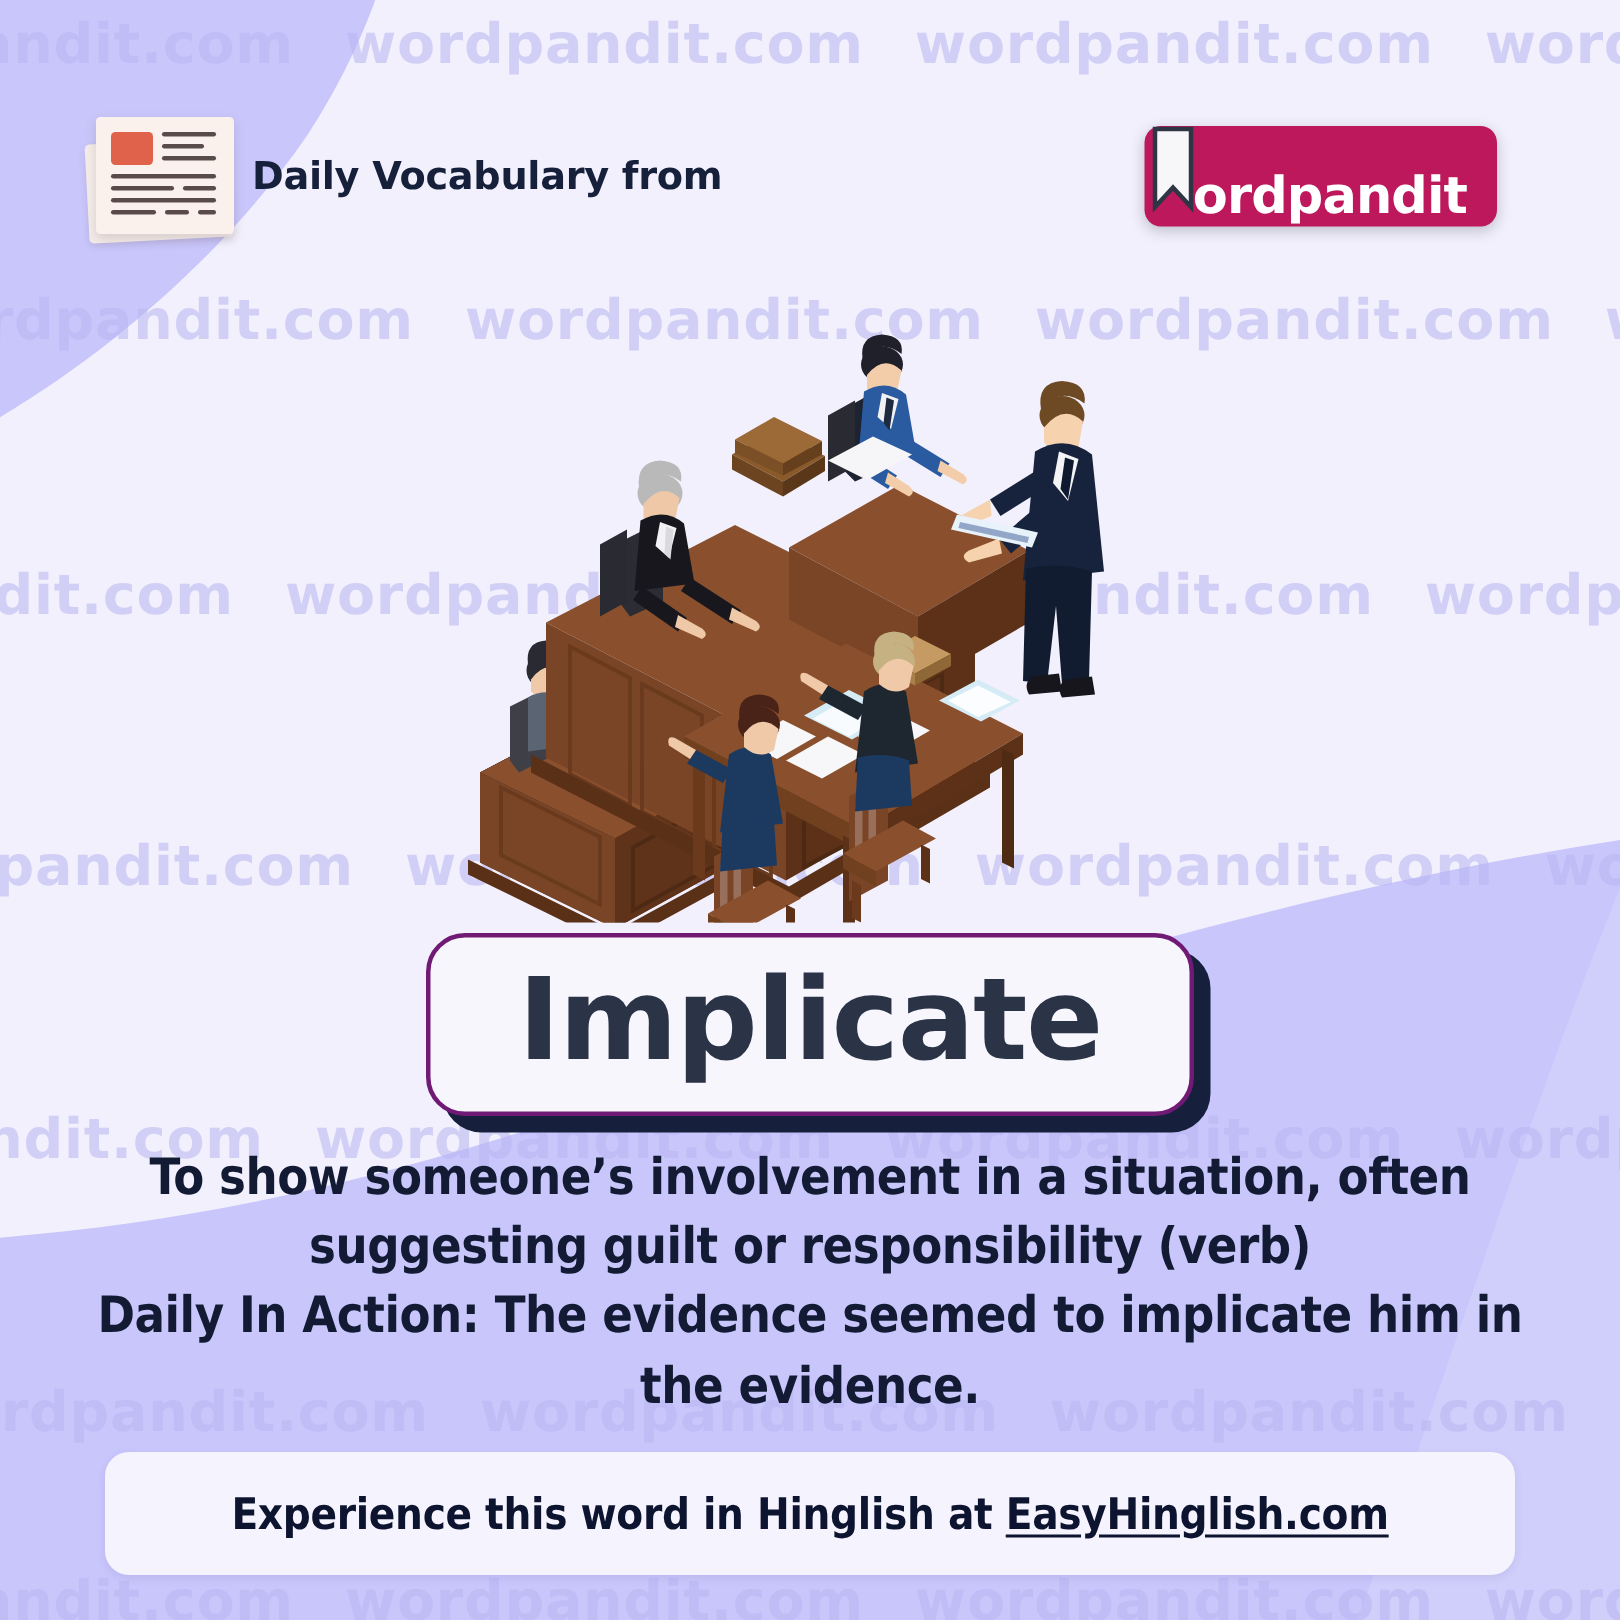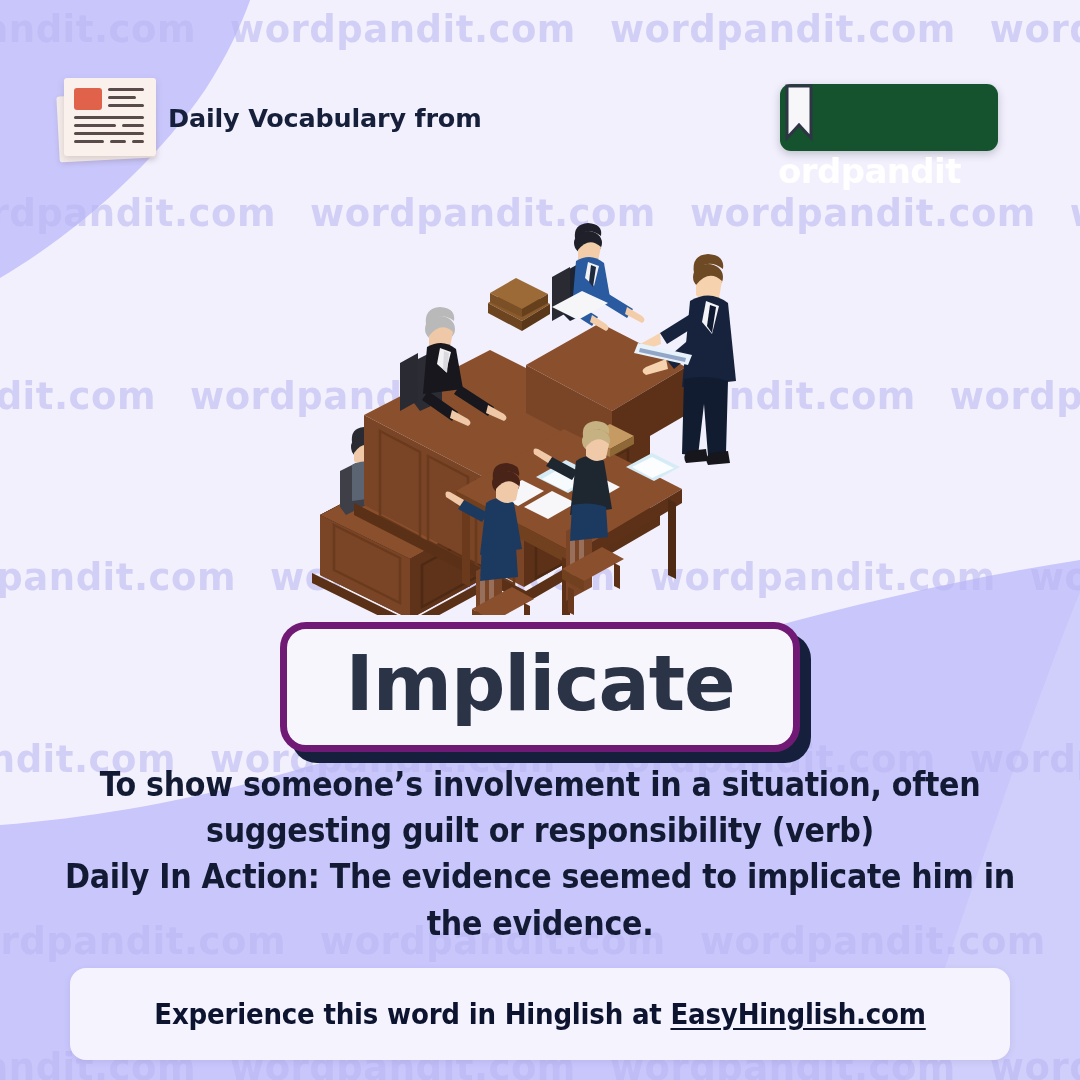--- a/index.html
+++ b/index.html
@@ -44,42 +44,41 @@
   .header-title{
     font-family:"DejaVu Sans",sans-serif;
     font-weight:700;font-size:25.5px;line-height:1.26;
     color:#16203a;letter-spacing:-.2px;
   }
 
   
   .brand{
     position:absolute;right:82px;top:84px;
     height:67px;min-width:218px;
-    background:#14532d;border-radius:11px;
-    display:flex;align-items:flex-start;
+    background:#be185d;border-radius:11px;
+    display:flex;align-items:flex-end;
     box-shadow:0 3px 9px rgba(40,45,60,.25);
-    flex-direction:column;
   }
   .brand .bookmark{position:relative;width:30px;height:67px;margin-left:4px;flex:0 0 auto;}
   .brand .bookmark svg{position:absolute;left:0;top:0;}
   .brand .brand-text{
     font-family:"DejaVu Sans",sans-serif;
     font-weight:700;font-size:34px;color:#ffffff;
     letter-spacing:-.6px;margin-left:-2px;padding-right:20px;
   }
 
   
   .illo{position:absolute;left:300px;top:215px;width:490px;height:400px;}
 
   
   .word-wrap{position:absolute;left:0;right:0;top:622px;display:flex;justify-content:center;}
   .word-badge{
     position:relative;
     background:#f7f6fd;
-    border:7px solid #701a75;
+    border:3px solid #701a75;
     border-radius:26px;
     padding:14px 58px 20px;
     box-shadow:11px 11px 0 0 #16203c;
   }
   .word-badge .word{
     font-family:"DejaVu Sans",sans-serif;
     font-weight:700;font-size:76px;line-height:1.08;
     color:#2b3347;letter-spacing:-1px;white-space:nowrap;
   }
 
@@ -87,21 +86,21 @@
   .definition{
     position:absolute;left:36px;right:36px;top:762px;
     text-align:center;
     font-family:"DejaVu Sans Condensed","DejaVu Sans",sans-serif;
     font-weight:700;font-size:33.5px;line-height:1.38;
     color:#121b33;letter-spacing:-.3px;
   }
 
   
   .footer{
-    position:absolute;left:70px;right:70px;top:968px;height:92px;
+    position:absolute;left:70px;right:70px;top:968px;height:82px;
     background:#f5f3fd;border-radius:16px;
     display:flex;align-items:center;justify-content:center;
     box-shadow:0 2px 6px rgba(90,80,150,.12);
   }
   .footer-text{
     font-family:"DejaVu Sans Condensed","DejaVu Sans",sans-serif;
     font-weight:700;font-size:29px;color:#0d1430;letter-spacing:-.2px;
   }
   .footer-link{text-decoration:underline;text-underline-offset:4px;color:#0d1430;}
 </style>

